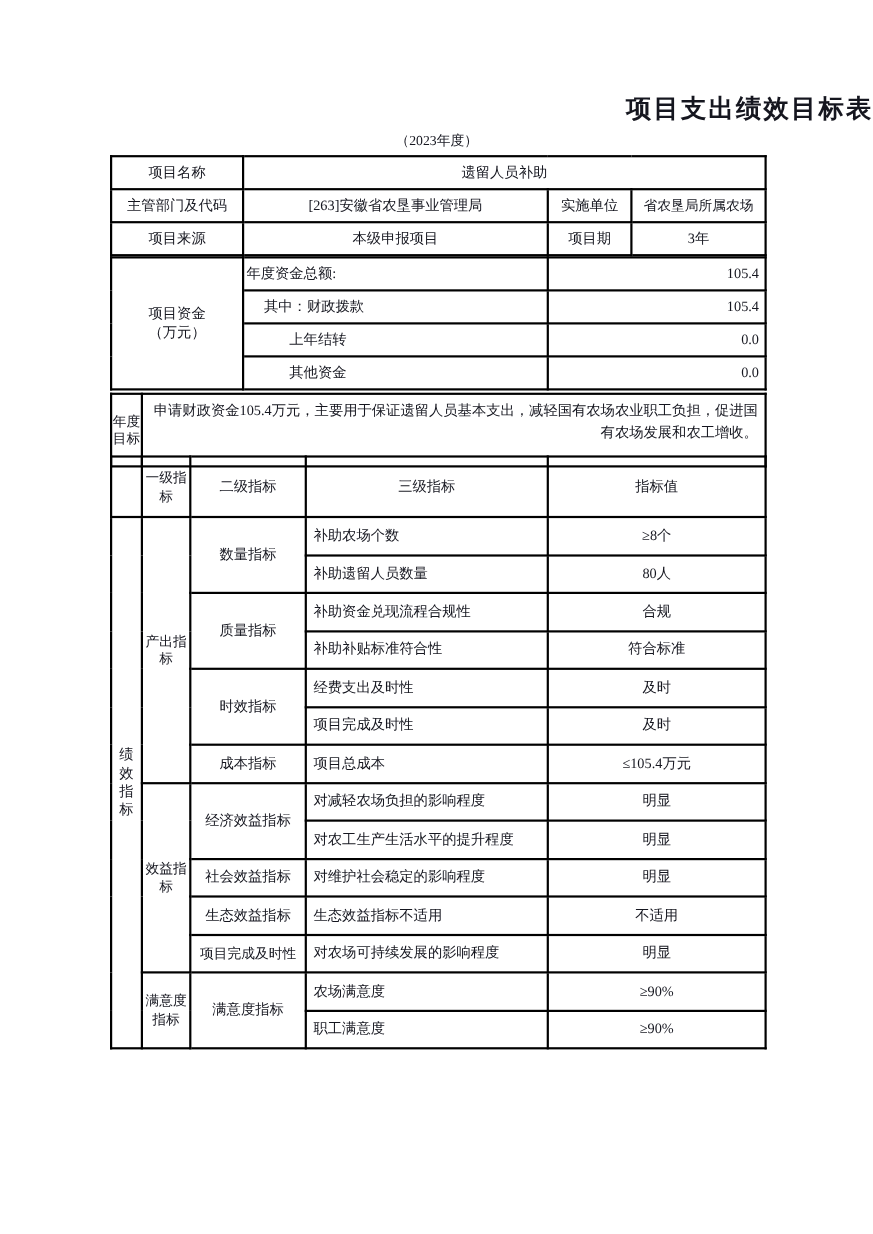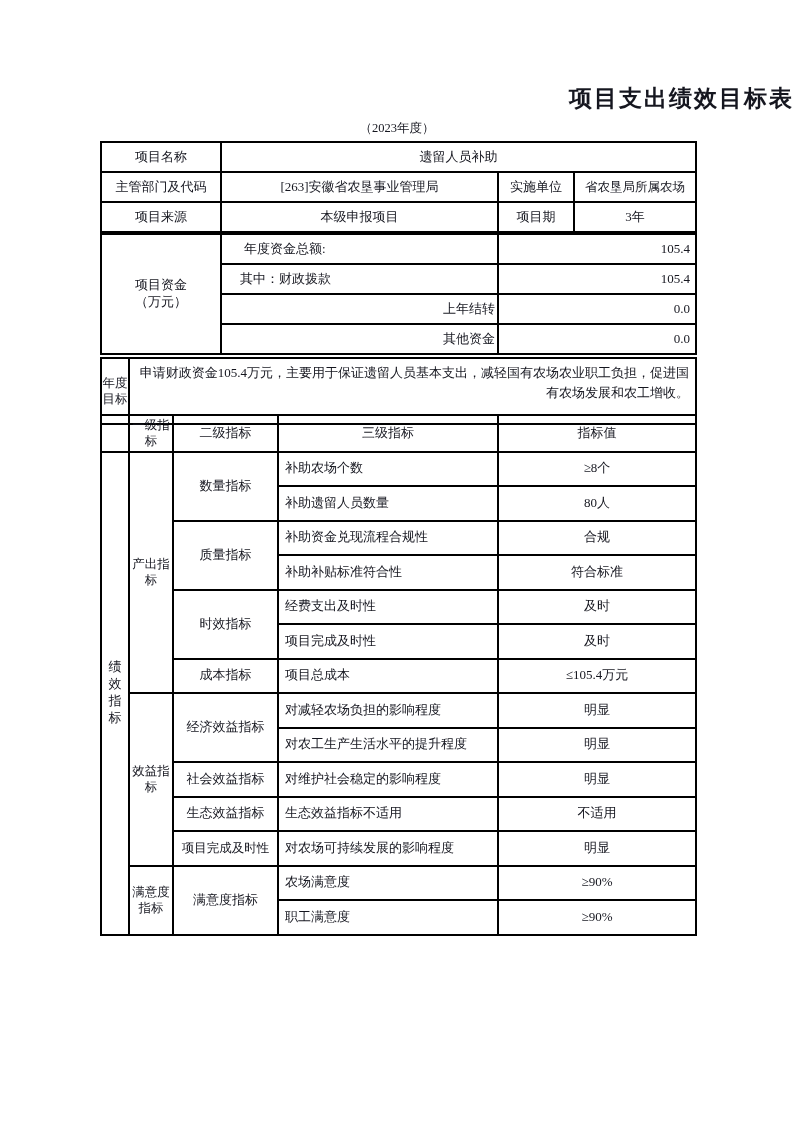--- a/index.html
+++ b/index.html
@@ -21,26 +21,26 @@
   }
   td {
     border:2px solid #000; font-size:13px; line-height:1.3;
     text-align:center; vertical-align:middle; padding:1px 2px;
     word-break:break-all; overflow:hidden;
   }
   .pre { white-space:pre-line; }
   .tA { top:141px; } .tA tr { height:30px; }
   .tB { top:233px; } .tB tr { height:30px; }
   .tC { top:357px;border-radius:12px; } .tC tr { height:51px; }
-  .tD { top:414px; } .tD tr.hd { height:36px; } .tD tr.bd { height:34.5px; }
+  .tD { top:414px; } .tD tr.hd { height:55px; } .tD tr.bd { height:34.5px; }
   .left  { text-align:left; padding-left:6px; }
   .right { text-align:right; padding-right:5px; }
-  .in1 { text-align:left; padding-left:22px; }
+  .in1 { text-align:left; padding-left:2px; }
   .in2 { text-align:left; padding-left:18px; }
-  .in3 { text-align:right; padding-left:41px; }
+  .in3 { text-align:left; padding-left:41px; }
   .goal-text { text-align:right; padding:4px 6px 20px 6px; line-height:1.55; vertical-align:top; }
   .small { font-size:12.5px; padding:1px 0; }
 </style>
 </head>
 <body>
 
 <div class="page">
 
   <div class="doc-title">项目支出绩效目标表</div>
   <div class="doc-subtitle">（2023年度）</div>

